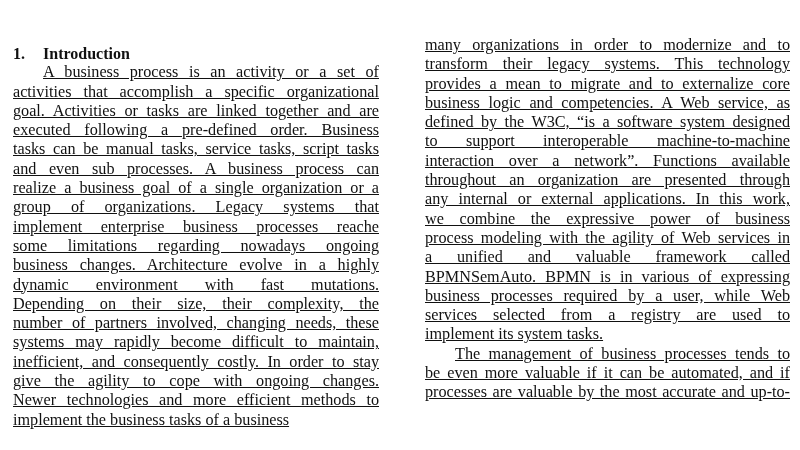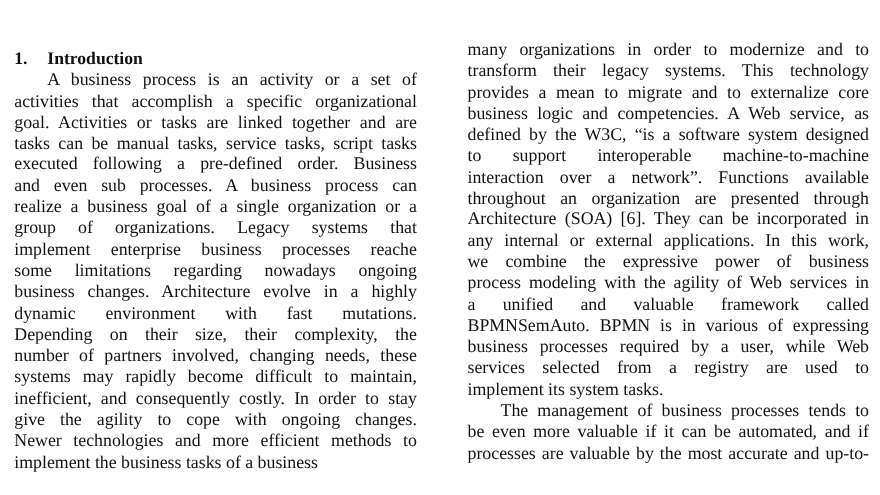--- a/index.html
+++ b/index.html
@@ -12,39 +12,39 @@
     position:absolute; top:44px;
     font-size:16.2px; line-height:19.3px;
     text-align:justify;
   }
   .col.left { left:13px; width:366px; }
   .col.right { left:425px; width:365px; top:36px; }
   .heading {
     font-weight:bold; font-size:16px; margin:0 0 0 0; display:flex;
   }
   .heading .num { width:30px; }
-  .line { display:block; text-align:justify; text-align-last:justify; white-space:nowrap; }
+  .line { display:block; text-align:justify; text-align-last:justify; white-space:nowrap;text-decoration:underline; }
   .line.last { text-align-last:left; }
 </style>
 </head>
 <body>
 
 <div>
 
   <div class="col left">
     <div class="heading">
       <span class="num">1.</span>
       <span>Introduction</span>
     </div>
     <div style="margin-top:0;">
       <span class="line" style="padding-left:30px;">A business process is an activity or a set of</span>
       <span class="line">activities that accomplish a specific organizational</span>
       <span class="line">goal. Activities or tasks are linked together and are</span>
+      <span class="line">executed following a pre-defined order. Business</span>
       <span class="line">tasks can be manual tasks, service tasks, script tasks</span>
-      <span class="line">executed following a pre-defined order. Business</span>
       <span class="line">and even sub processes. A business process can</span>
       <span class="line">realize a business goal of a single organization or a</span>
       <span class="line">group of organizations. Legacy systems that</span>
       <span class="line">implement enterprise business processes reache</span>
       <span class="line">some limitations regarding nowadays ongoing</span>
       <span class="line">business changes. Architecture evolve in a highly</span>
       <span class="line">dynamic environment with fast mutations.</span>
       <span class="line">Depending on their size, their complexity, the</span>
       <span class="line">number of partners involved, changing needs, these</span>
       <span class="line">systems may rapidly become difficult to maintain,</span>
@@ -58,21 +58,20 @@
   <div class="col right">
     <div>
       <span class="line">many organizations in order to modernize and to</span>
       <span class="line">transform their legacy systems. This technology</span>
       <span class="line">provides a mean to migrate and to externalize core</span>
       <span class="line">business logic and competencies. A Web service, as</span>
       <span class="line">defined by the W3C, “is a software system designed</span>
       <span class="line">to support interoperable machine-to-machine</span>
       <span class="line">interaction over a network”. Functions available</span>
       <span class="line">throughout an organization are presented through</span>
-      <span class="line">Architecture (SOA) [6]. They can be incorporated in</span>
       <span class="line">any internal or external applications. In this work,</span>
       <span class="line">we combine the expressive power of business</span>
       <span class="line">process modeling with the agility of Web services in</span>
       <span class="line">a unified and valuable framework called</span>
       <span class="line">BPMNSemAuto. BPMN is in various of expressing</span>
       <span class="line">business processes required by a user, while Web</span>
       <span class="line">services selected from a registry are used to</span>
       <span class="line last">implement its system tasks.</span>
     </div>
     <div>

